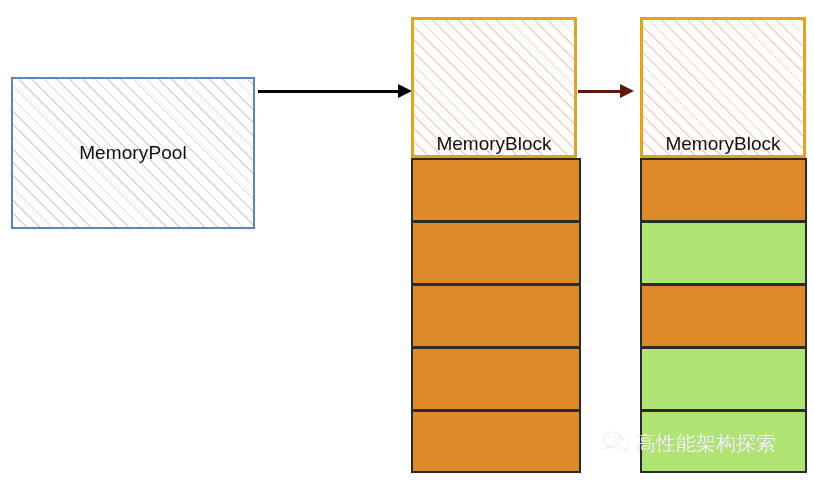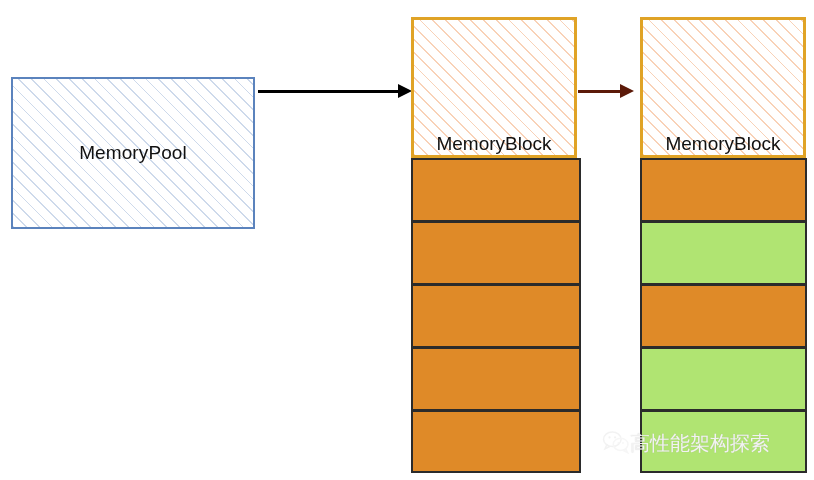--- a/index.html
+++ b/index.html
@@ -95,21 +95,21 @@
     height: 0;
     border-top: 7px solid transparent;
     border-bottom: 7px solid transparent;
   }
 
   
   .watermark {
     position: absolute;
     display: flex;
     align-items: flex-start;
-    gap: 0;
+    gap: 6px;
     pointer-events: none;
   }
   .wm-text {
     font-size: 20px;
     color: #f2f2f2;
     font-family: "DejaVu Sans", sans-serif;
     white-space: nowrap;
     text-shadow: 0 0 1px rgba(160,160,160,0.45);
   }
   .wm-icon {

